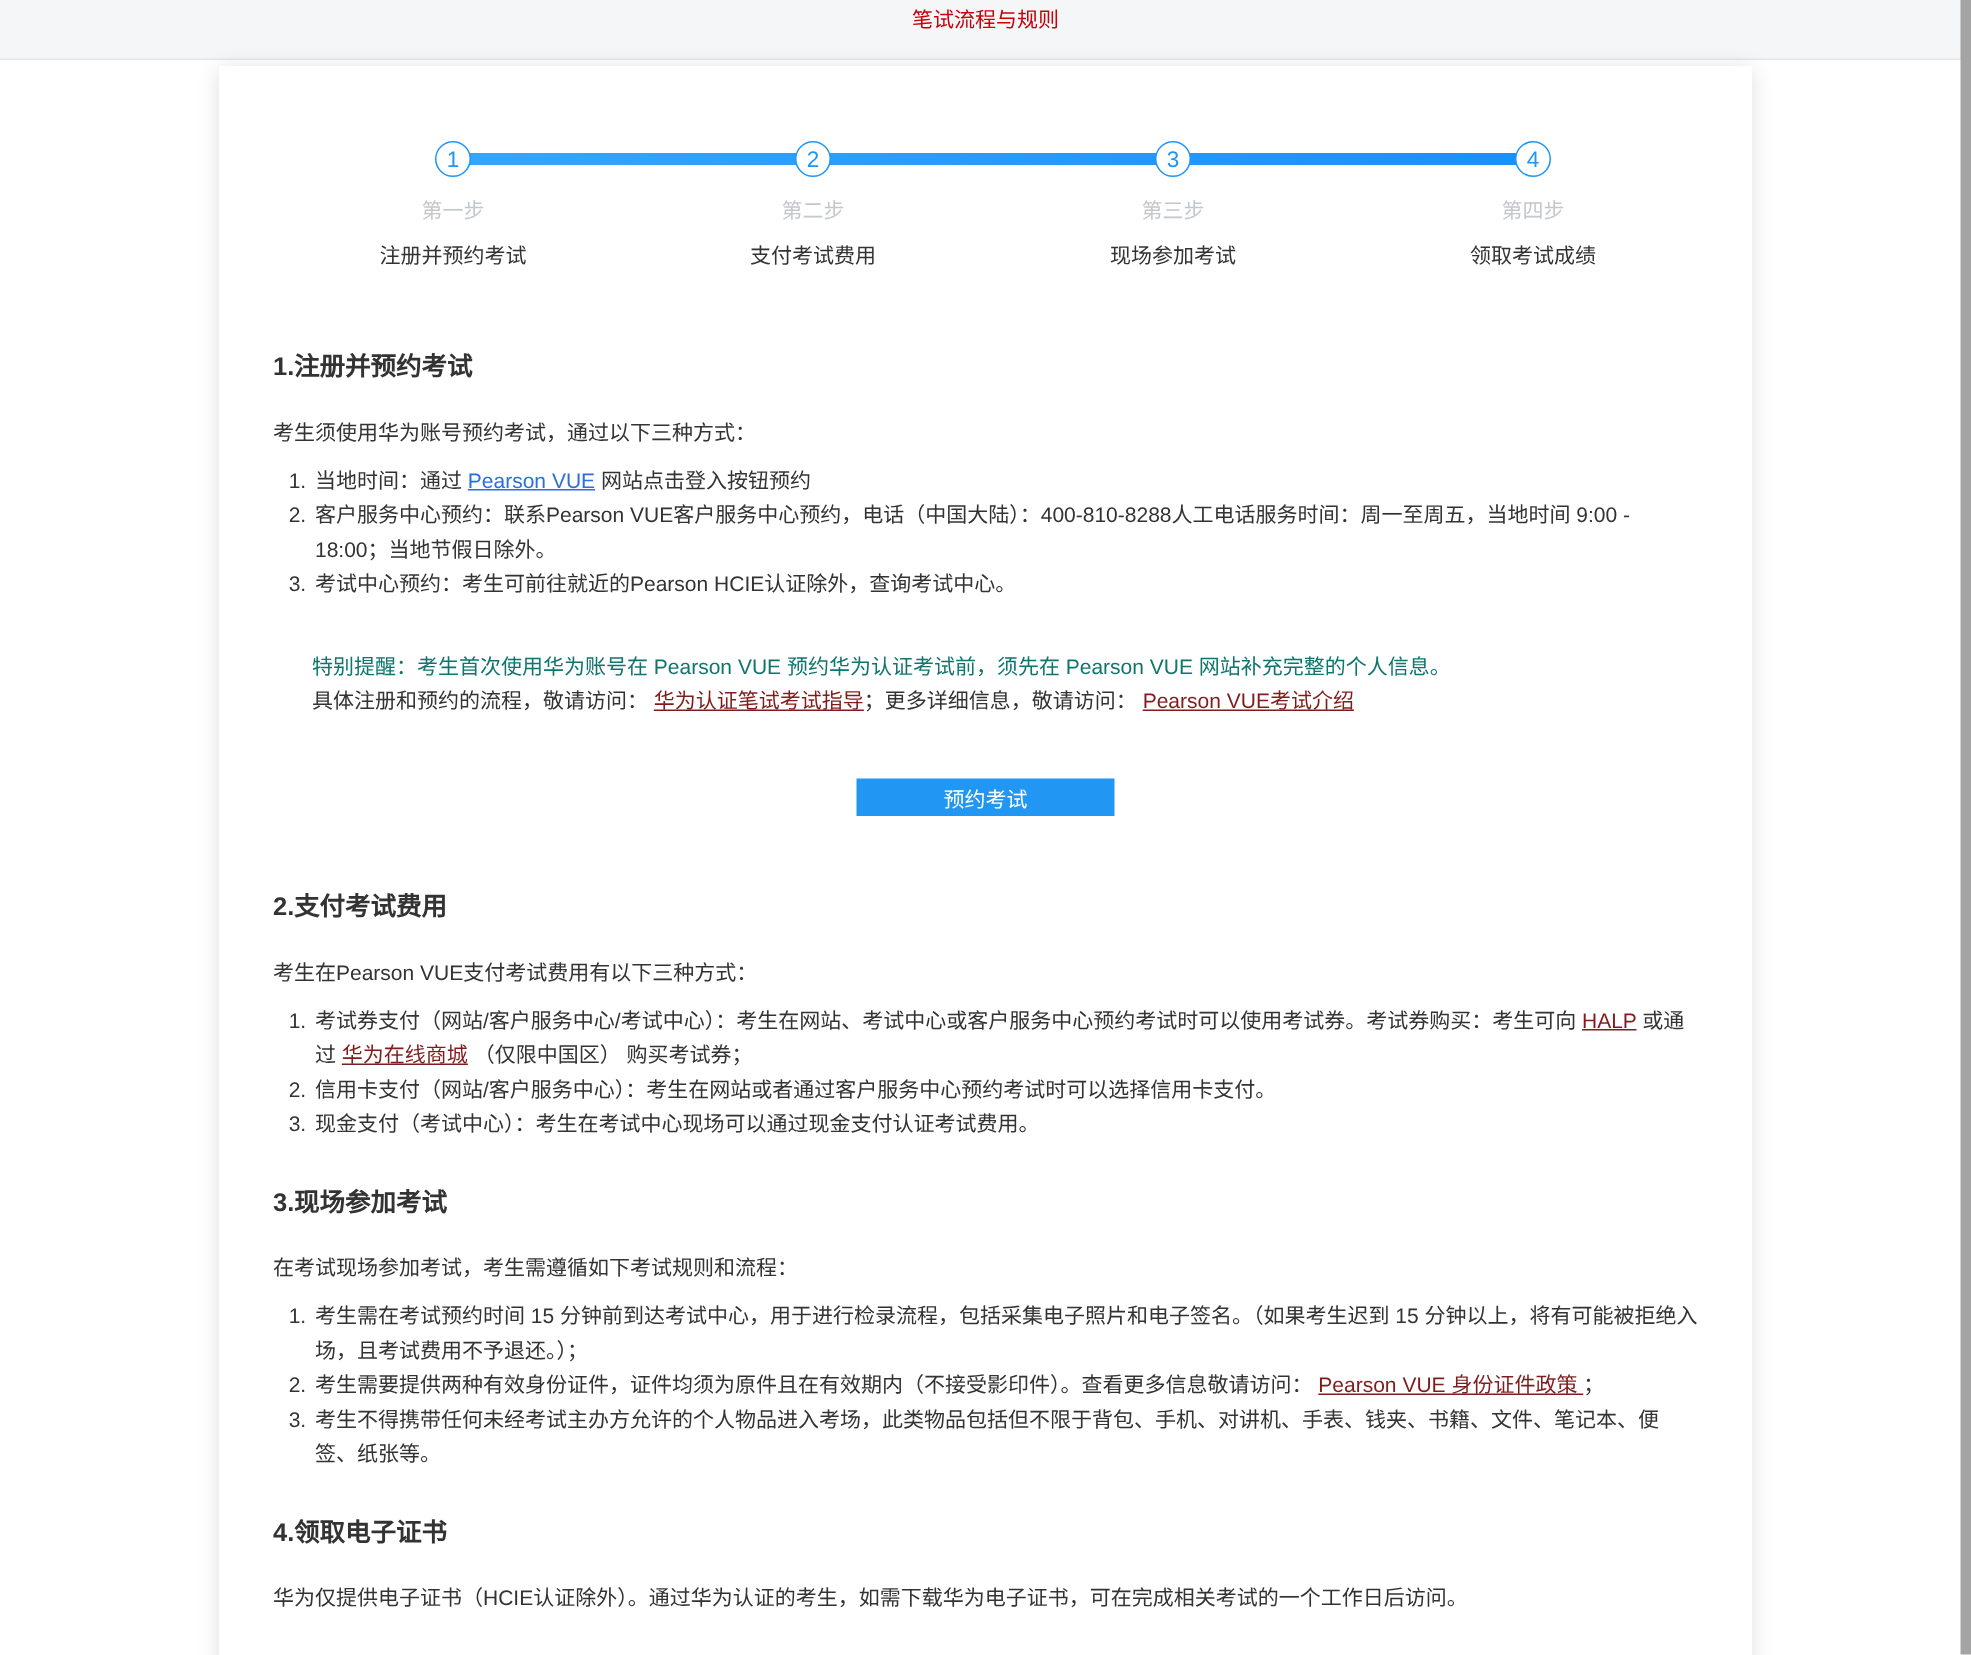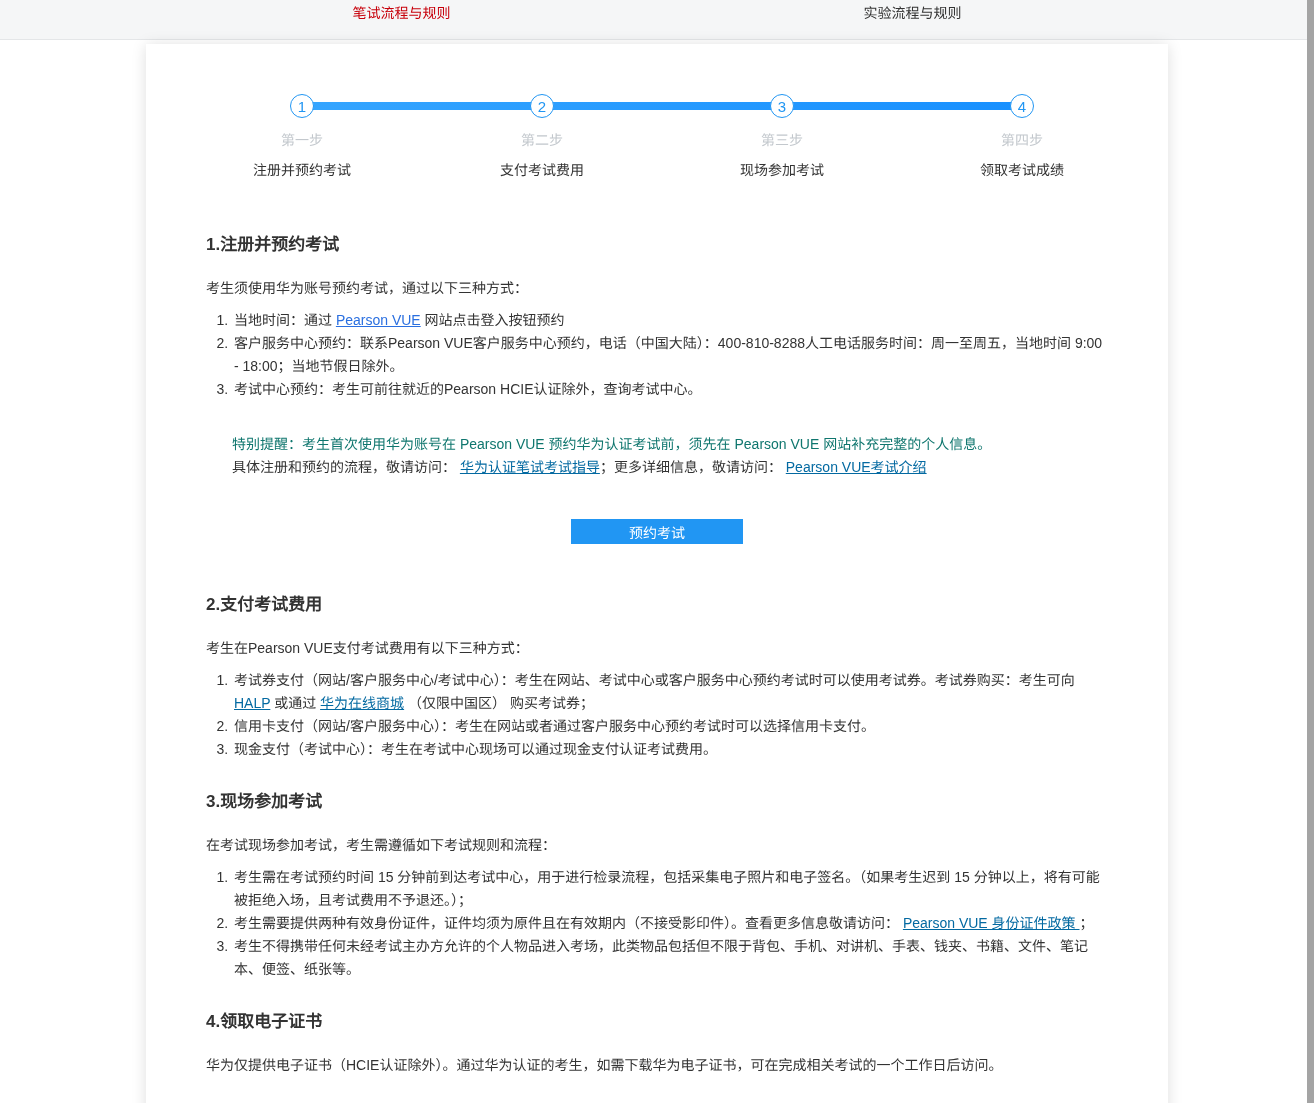--- a/index.html
+++ b/index.html
@@ -35,52 +35,51 @@
   .step { width:240px; display:flex; flex-direction:column; align-items:center; }
   .step-circle {
     width:24px; height:24px; border-radius:50%; background:#fff;
     border:1px solid #2196f3; color:#2196f3; font-size:15px;
     display:flex; align-items:center; justify-content:center;
     position:relative; z-index:1;
   }
   .step-label { margin-top:11px; font-size:14px; color:#c3c8cd; }
   .step-title { margin-top:10px; font-size:14px; color:#333; }
   
-  .section { padding:0 60px; }
+  .section { padding:0 36px; }
   .sec-title { font-size:17px; font-weight:bold; color:#333; margin:46px 0 22px; }
   .sec-title.tight { margin-top:26px; }
   .sec-intro { font-size:14px; line-height:23px; color:#333; margin-bottom:9px; }
   ol.sec-list {
     margin:0; padding-left:26px; font-size:14px; line-height:23px; color:#333;
   }
   ol.sec-list li { padding-left:2px; }
   .note-red { color:#0f766e; font-size:14px; line-height:23px; margin-left:26px;margin-top:32px; }
   .note-links { font-size:14px; line-height:23px; margin-left:26px; color:#333; }
   .lnk-blue { color:#2a6fe0; text-decoration:underline; cursor:pointer; }
-  .lnk-red  { color:#0369a1; text-decoration:underline; cursor:pointer; }
+  .lnk-red  { color:#7f1d1d; text-decoration:underline; cursor:pointer; }
   .btn-primary {
     display:block; margin:40px auto 0; height:25px; border:none;
     background:#2196f3; color:#fff; font-size:14px; cursor:pointer;
     font-family:"Liberation Sans","DejaVu Sans",sans-serif;
   }
   .btn-w172 { width:172px; }
   .btn-w200 { width:200px; }
   
   .scrollbar {
     position:fixed; top:0; right:0; width:7px; height:100%;
     background:#a4a4a4;
   }
 </style>
 </head>
 <body>
 
 <div class="topbar">
   <div class="topbar-inner">
     <div class="tab active">笔试流程与规则</div>
-    <div class="tab">实验流程与规则</div>
   </div>
 </div>
 
 <div class="card">
 
   <div class="stepper">
     <div class="step-line"></div>
     <div class="step-row">
       <div class="step">
         <div class="step-circle">1</div>

